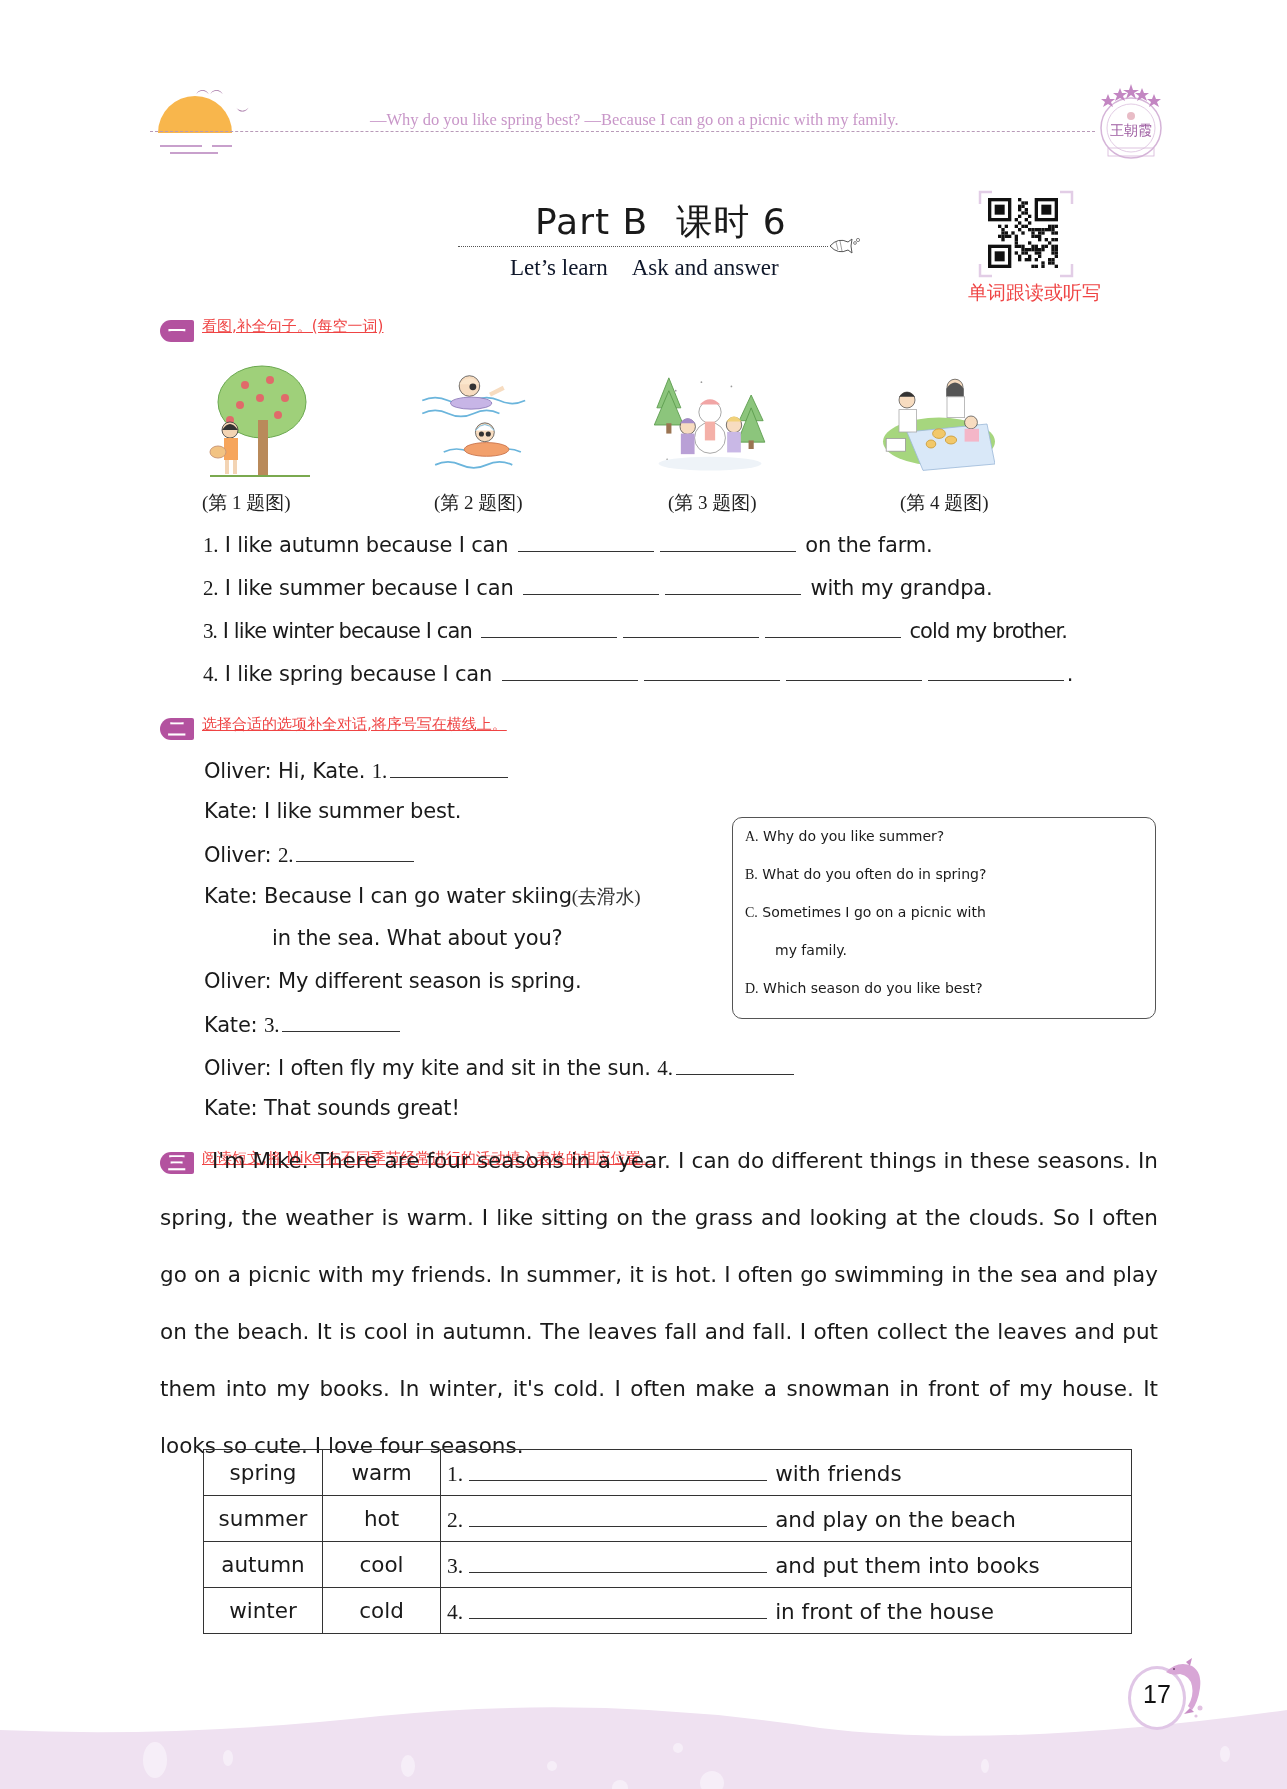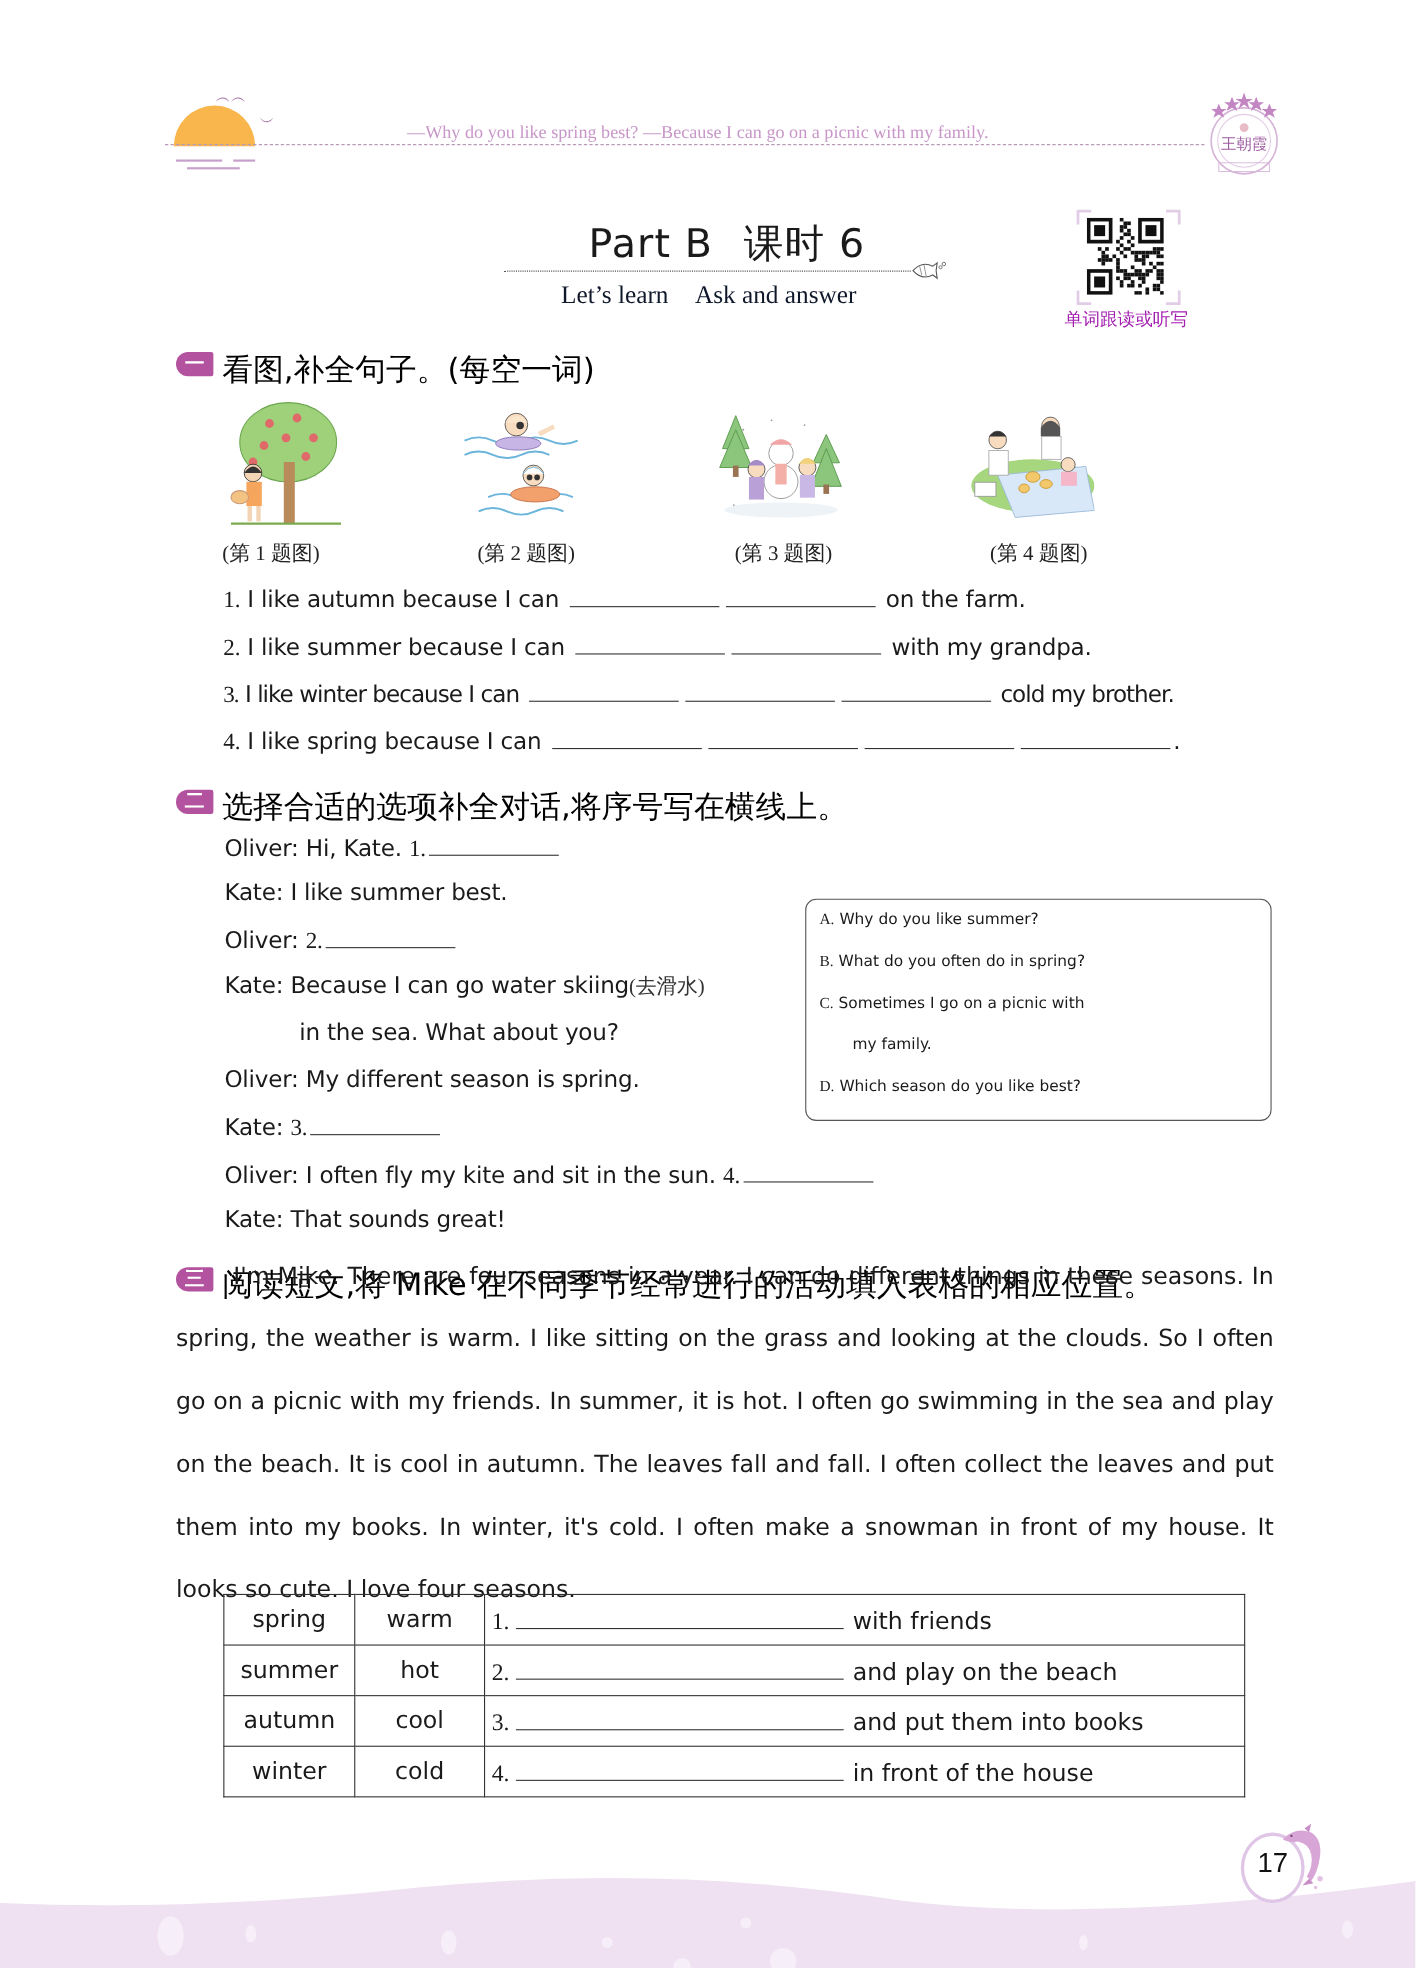--- a/index.html
+++ b/index.html
@@ -27,26 +27,26 @@
   .title .sp { display: inline-block; width: 28px; }
   .title-divider { left: 458px; top: 246px; width: 370px; border-top: 1.5px dotted #555; }
   .fish { left: 828px; top: 236px; width: 32px; height: 20px; }
   .subtitle { left: 510px; top: 255px; font-family: "Liberation Serif", serif;
               font-size: 23px; color: #0f172a; white-space: nowrap; }
   .subtitle .gap { display: inline-block; width: 24px; }
 
   
   .qr-frame { left: 978px; top: 190px; width: 96px; height: 88px; }
   .qr { left: 988px; top: 198px; width: 70px; height: 70px; }
-  .qr-caption { left: 968px; top: 280px; font-size: 16px; color: #a21caf; white-space: nowrap; }
+  .qr-caption { left: 968px; top: 280px; font-size: 19px; color: #ef4444; white-space: nowrap; }
 
   
   .badge { width: 34px; height: 22px; background: #b3529f; border-radius: 11px 2px 2px 11px;
            color: #fff; font-size: 18px; line-height: 22px; text-align: center; font-weight: bold; }
-  .sec-title { font-size: 28px; color: #000000; white-space: nowrap; }
+  .sec-title { font-size: 15px; color: #ef4444; white-space: nowrap; text-decoration: underline; }
 
   
   .fig { width: 120px; height: 120px; }
   .fig-caption { font-family: "Liberation Serif", serif; font-size: 19px; color: #222; white-space: nowrap; }
 
   
   .line-text { font-family: "DejaVu Sans", sans-serif; font-size: 21px; color: #1a1a1a;
                white-space: nowrap; letter-spacing: -0.2px; }
   .num { font-family: "Liberation Serif", serif; }
   .blank { display: inline-block; border-bottom: 1.5px solid #333; height: 20px;

